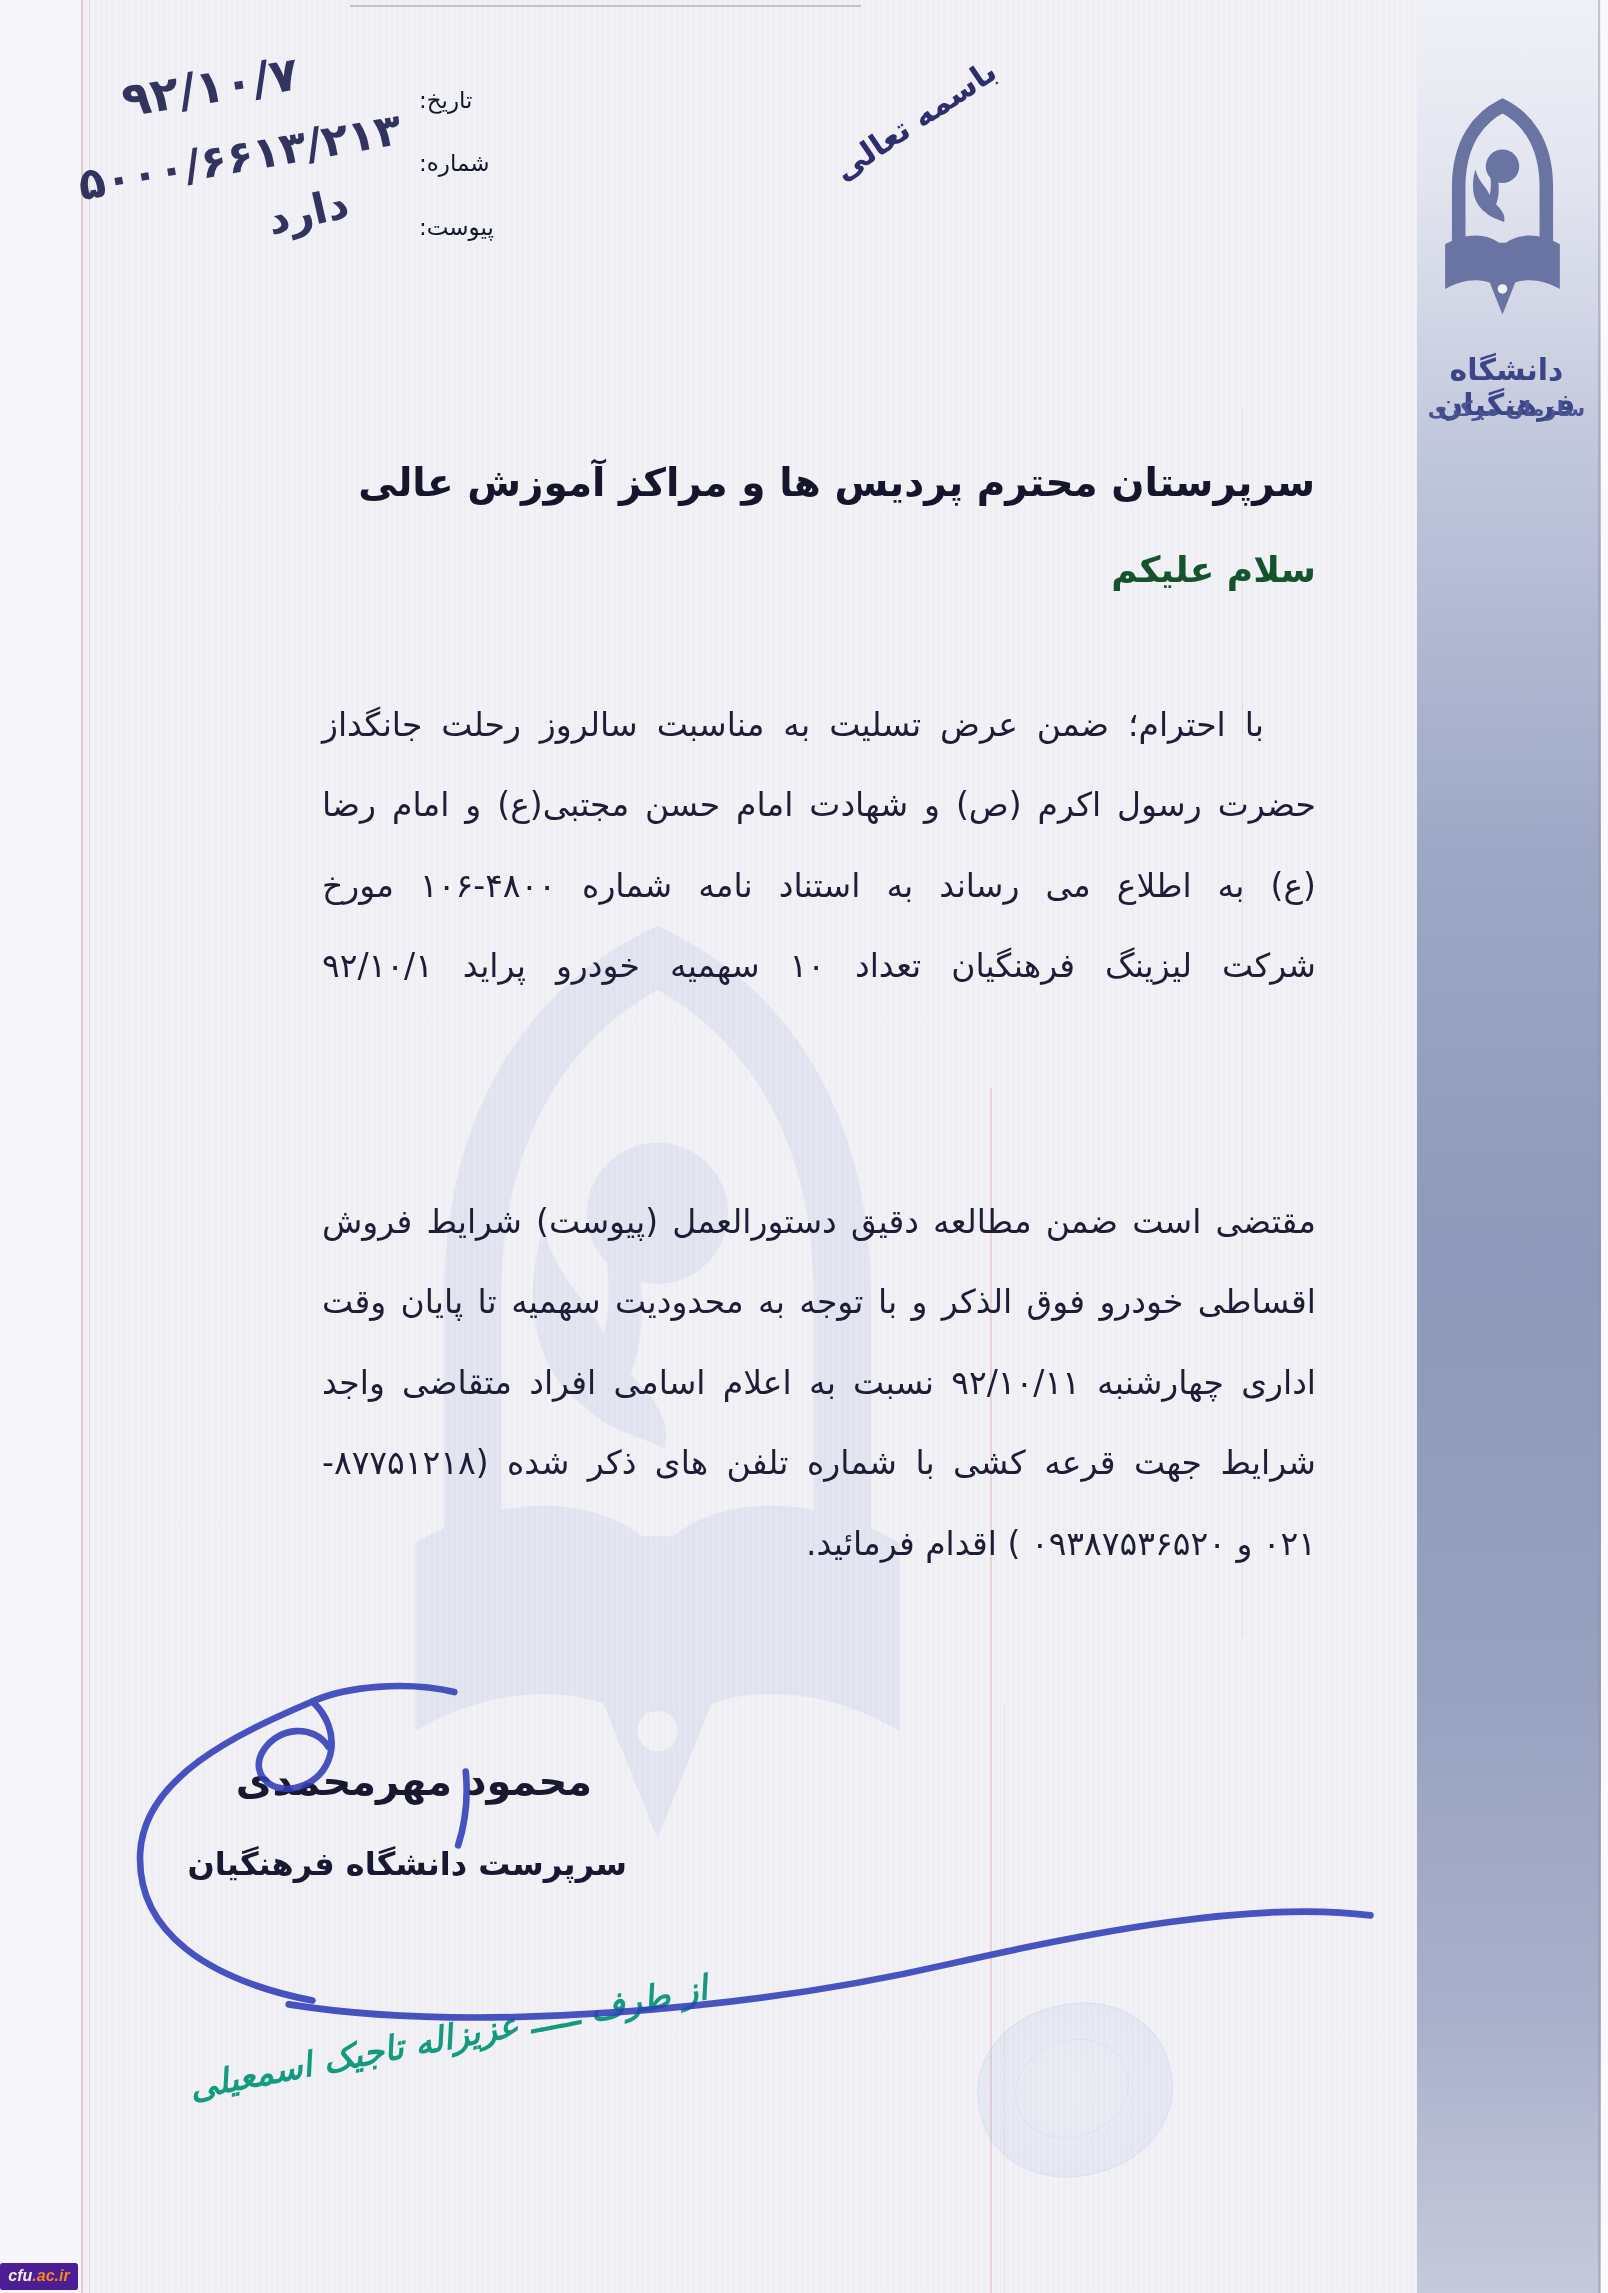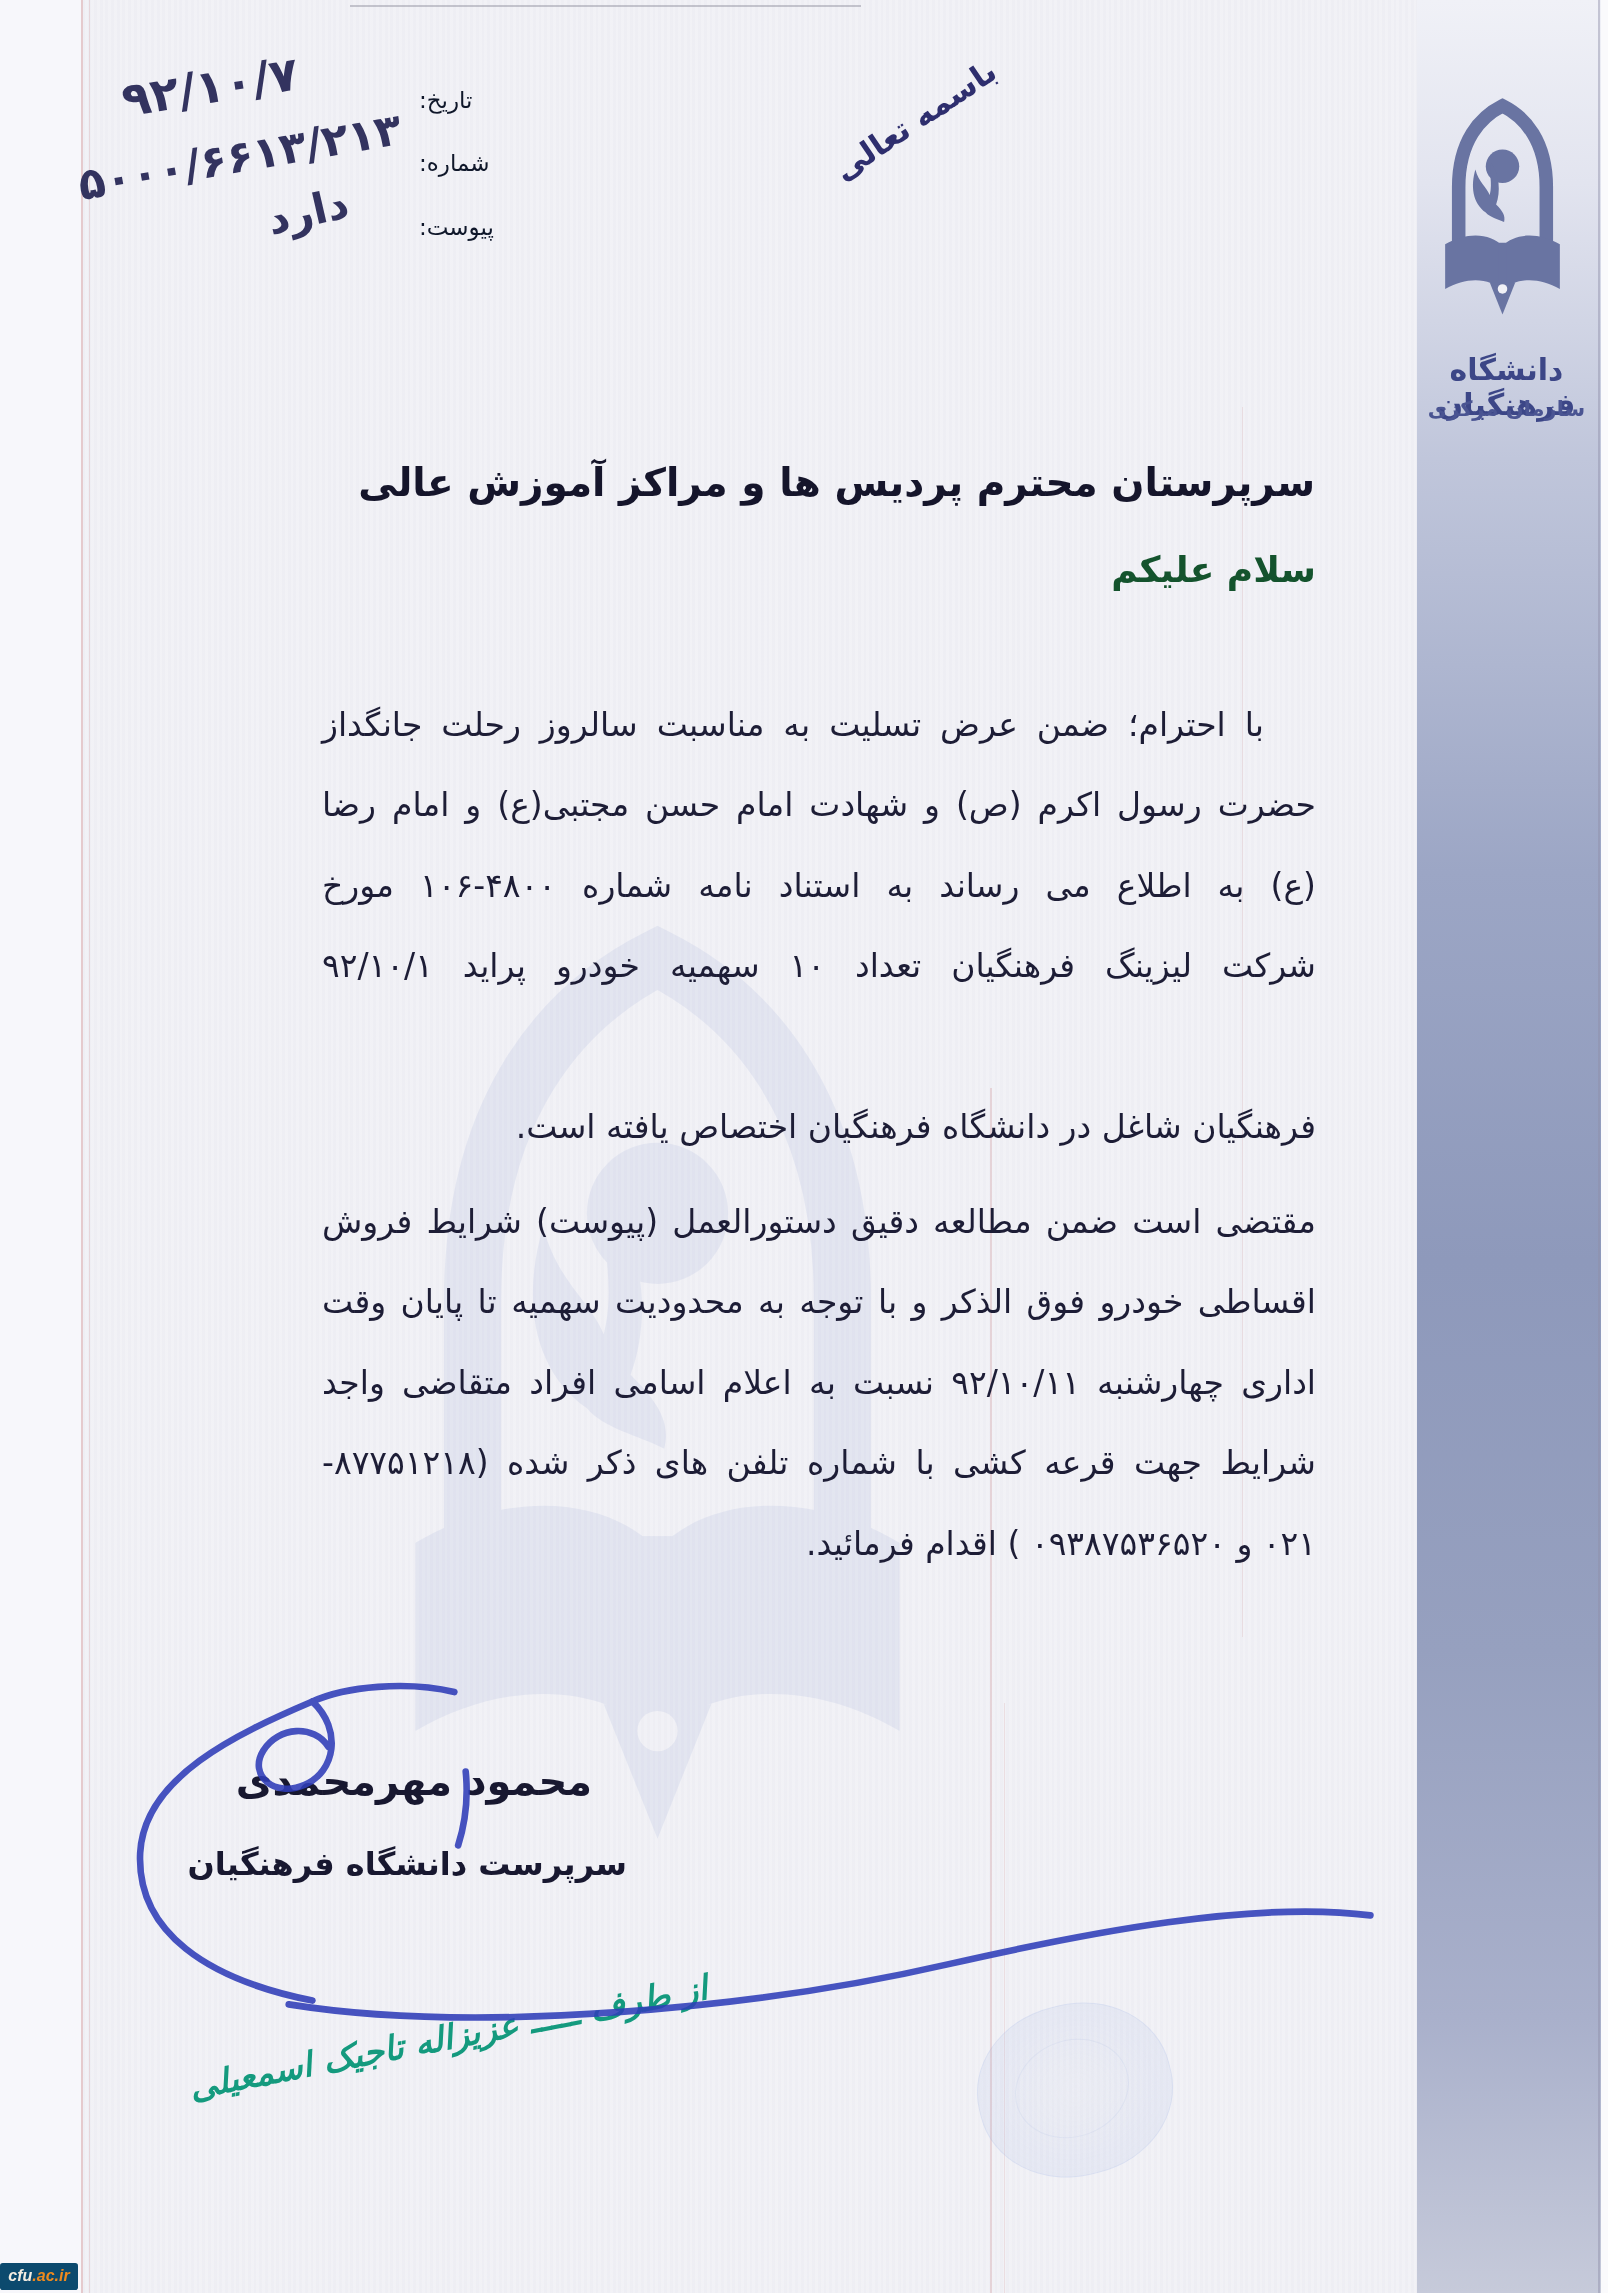--- a/index.html
+++ b/index.html
@@ -51,21 +51,21 @@
              color:#149a7e;transform:rotate(-11deg);white-space:nowrap;text-align:center;}
   .sig-svg{left:0;top:0;width:1609px;height:2293px;pointer-events:none;}
   
   .stamp-bleed{left:977px;top:2004px;width:194px;height:170px;border-radius:48%;
                transform:rotate(-14deg);
                background:radial-gradient(closest-side,rgba(150,172,226,.05),rgba(150,172,226,.12));
                border:1.9px solid rgba(150,172,226,.14);}
   .stamp-bleed-inner{left:1014px;top:2040px;width:114px;height:95px;border-radius:50%;
                border:0.9px solid rgba(150,172,226,.12);transform:rotate(-20deg);}
   
-  .badge{left:0;top:2263px;width:78px;height:26.5px;background:#0c4a6e;border-radius:2.8px;
+  .badge{left:0;top:2263px;width:78px;height:26.5px;background:#4c1d95;border-radius:2.8px;
          display:flex;align-items:center;justify-content:center;
          font-family:"Liberation Sans",sans-serif;font-style:italic;font-weight:bold;font-size:16px;}
   .badge .w{color:#f3ede2;}
   .badge .o{color:#f08a1d;}
 </style>
 </head>
 <body>
 
 <svg width="0" height="0" style="position:absolute">
   <symbol id="emblem" viewBox="0 0 200 290">
@@ -119,21 +119,20 @@
   <div class="abs logo-uni fa">دانشگاه فرهنگیان</div>
   <div class="abs logo-org fa">سازمان مرکزی</div>
 
   <div class="abs recip-1 fa">سرپرستان محترم پردیس ها و مراکز آموزش عالی</div>
   <div class="abs recip-2 fa">سلام علیکم</div>
 
   <div class="abs bline indent fa" style="top:705px;">با احترام؛ ضمن عرض تسلیت به مناسبت سالروز رحلت جانگداز</div>
   <div class="abs bline fa" style="top:785px;">حضرت رسول اکرم (ص) و شهادت امام حسن مجتبی(ع) و امام رضا</div>
   <div class="abs bline fa" style="top:866px;">(ع) به اطلاع می رساند به استناد نامه شماره ۴۸۰۰-۱۰۶ مورخ</div>
   <div class="abs bline fa" style="top:946px;">شرکت لیزینگ فرهنگیان تعداد ۱۰ سهمیه خودرو پراید ۹۲/۱۰/۱</div>
-  <div class="abs bline last fa" style="top:1107px;">فرهنگیان شاغل در دانشگاه فرهنگیان اختصاص یافته است.</div>
 
   <div class="abs bline fa" style="top:1202px;">مقتضی است ضمن مطالعه دقیق دستورالعمل (پیوست) شرایط فروش</div>
   <div class="abs bline fa" style="top:1282px;">اقساطی خودرو فوق الذکر و با توجه به محدودیت سهمیه تا پایان وقت</div>
   <div class="abs bline fa" style="top:1363px;">اداری چهارشنبه ۹۲/۱۰/۱۱ نسبت به اعلام اسامی افراد متقاضی واجد</div>
   <div class="abs bline fa" style="top:1443px;">شرایط جهت قرعه کشی با شماره تلفن های ذکر شده (۸۷۷۵۱۲۱۸-</div>
   <div class="abs bline last fa" style="top:1524px;">۰۲۱ و ۰۹۳۸۷۵۳۶۵۲۰ ) اقدام فرمائید.</div>
 
   <div class="abs sig-name fa">محمود مهرمحمدی</div>
   <div class="abs sig-title fa">سرپرست دانشگاه فرهنگیان</div>
   <div class="abs sig-green fa">از طرف ـــــ عزیزاله تاجیک اسمعیلی</div>

